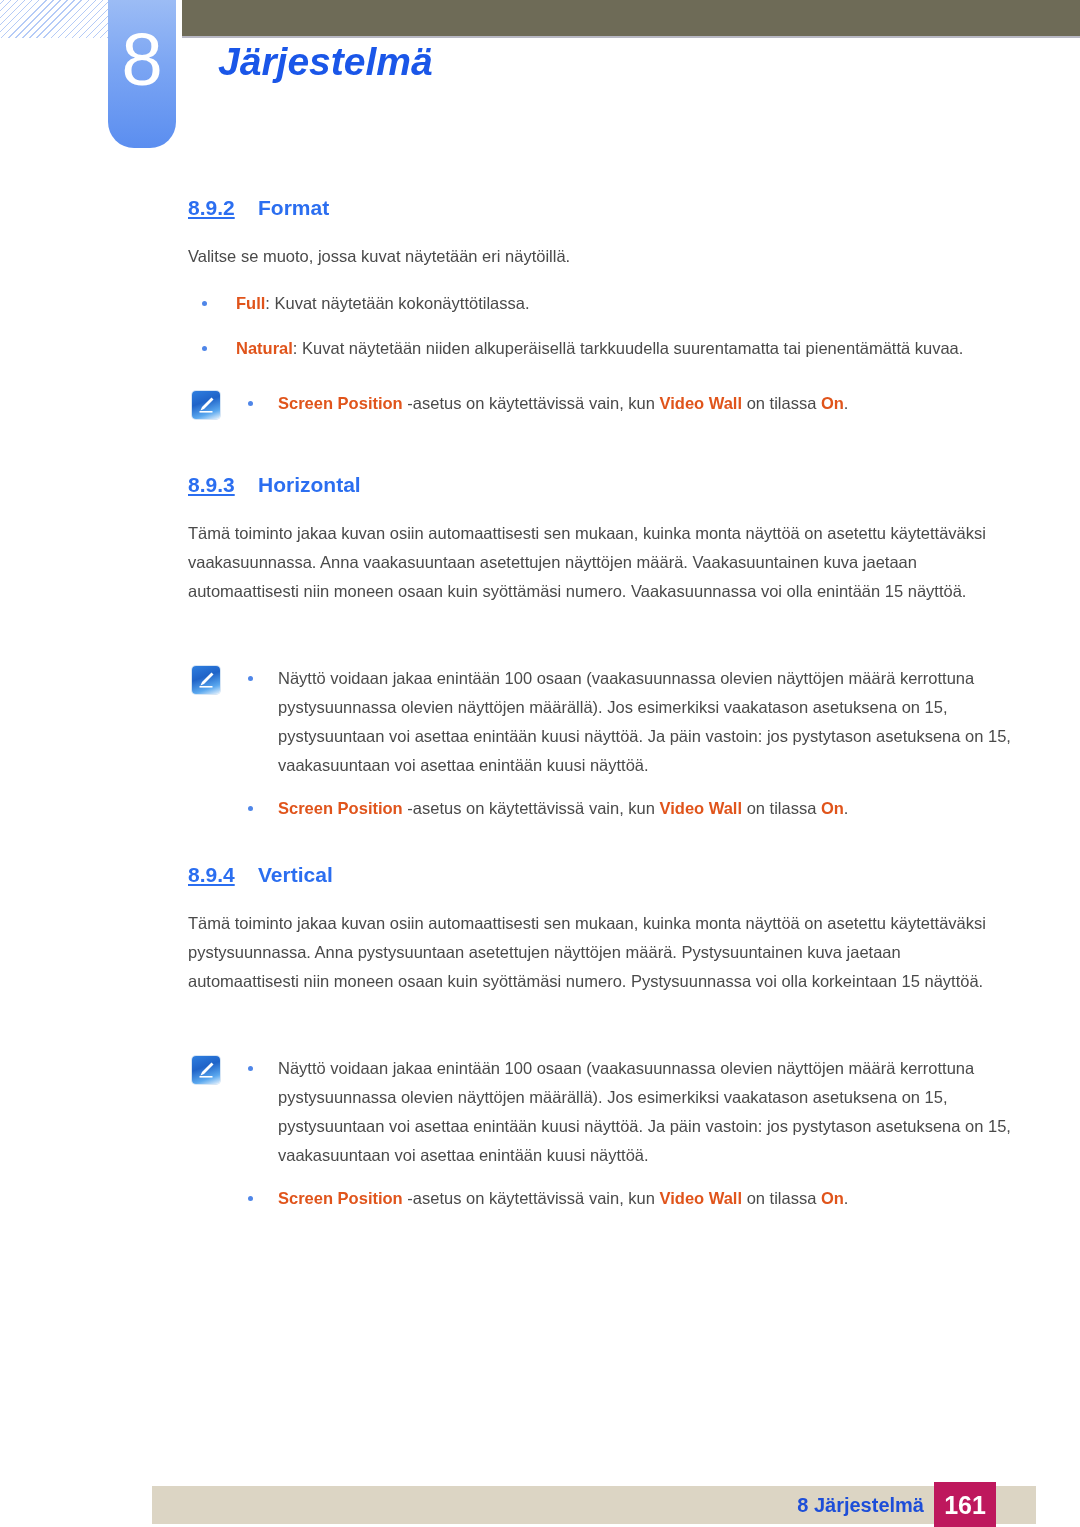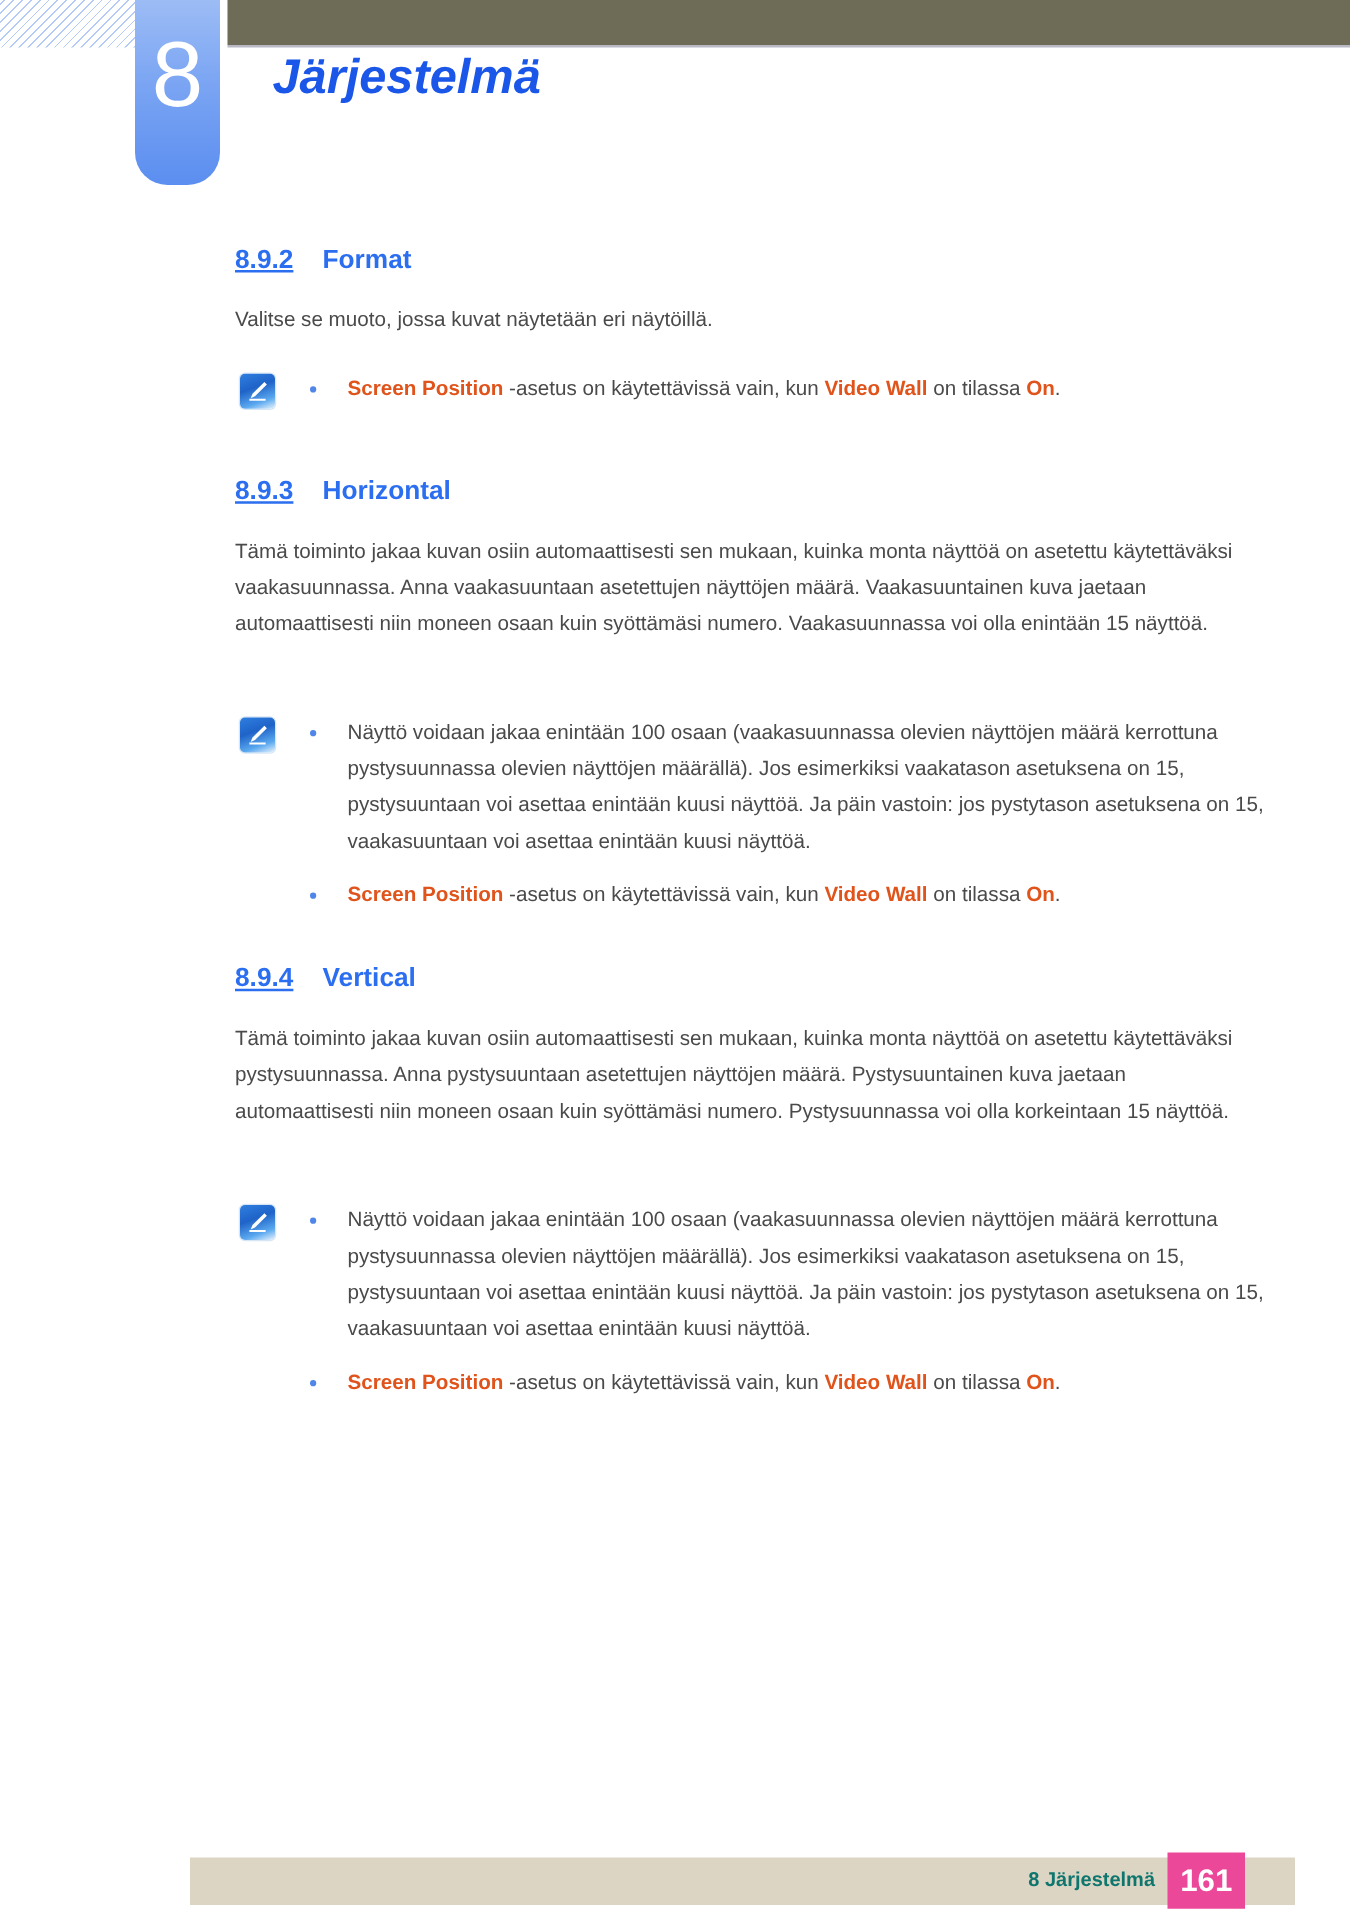--- a/index.html
+++ b/index.html
@@ -212,32 +212,32 @@
     width: 884px;
     height: 38px;
     background: #dcd5c4;
   }
   .footer-label {
     position: absolute;
     right: 112px;
     top: 0;
     height: 28px;
     line-height: 38px;
-    font-size: 16px;
+    font-size: 20px;
     font-weight: bold;
-    color: #0f766e;
+    color: #1d4ed8;
     white-space: nowrap;
   }
   .page-box {
     position: absolute;
     right: 40px;
     top: -4px;
     width: 62px;
     height: 46px;
-    background: #ec4899;
+    background: #be185d;
     color: #ffffff;
     font-size: 25px;
     font-weight: bold;
     line-height: 46px;
     text-align: center;
   }
 </style>
 </head>
 <body>
 
@@ -251,20 +251,28 @@
 
 <div class="content">
 
   <div class="section-heading">
     <span class="num">8.9.2</span>
     <span>Format</span>
   </div>
 
   <p class="para">Valitse se muoto, jossa kuvat näytetään eri näytöillä.</p>
 
+  <ul class="bullet-list">
+    <li class="bullet-item">
+      <span class="kw">Full</span><span>: Kuvat näytetään kokonäyttötilassa.</span>
+    </li>
+    <li class="bullet-item">
+      <span class="kw">Natural</span><span>: Kuvat näytetään niiden alkuperäisellä tarkkuudella suurentamatta tai pienentämättä kuvaa.</span>
+    </li>
+  </ul>
 
   <div class="note-block">
     <span class="note-icon">
       <span class="sq"></span>
       <svg viewBox="0 0 20 20" aria-hidden="true">
         <path d="M15.5 2.5 L17.5 4.5 L8 14 L4.5 15.5 L6 12 Z" fill="#ffffff"></path>
         <path d="M3.5 16.8 L16.5 16.8" stroke="#ffffff" stroke-width="1.6" fill="none"></path>
       </svg>
     </span>
     <div class="note-body">

